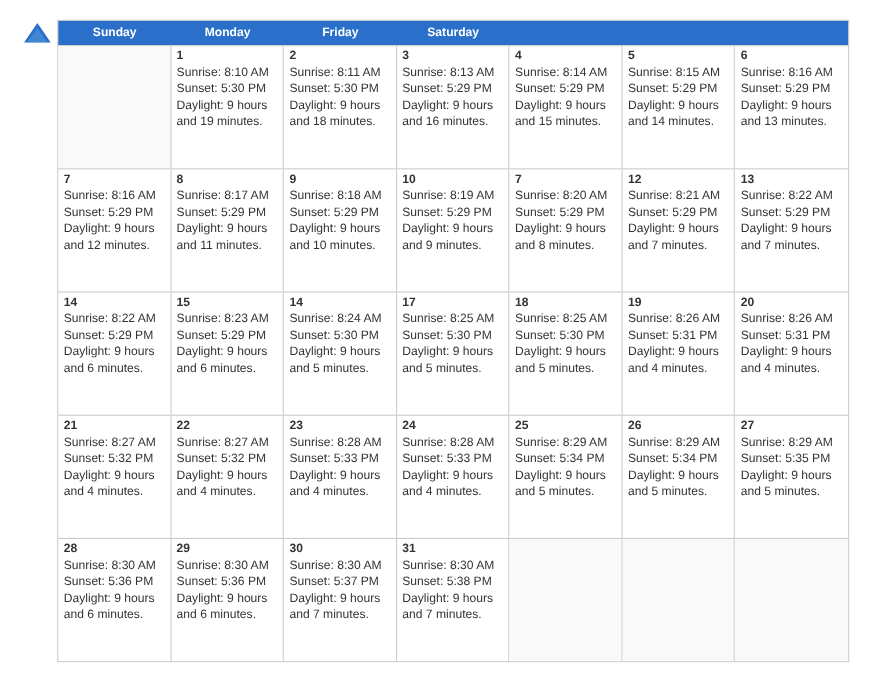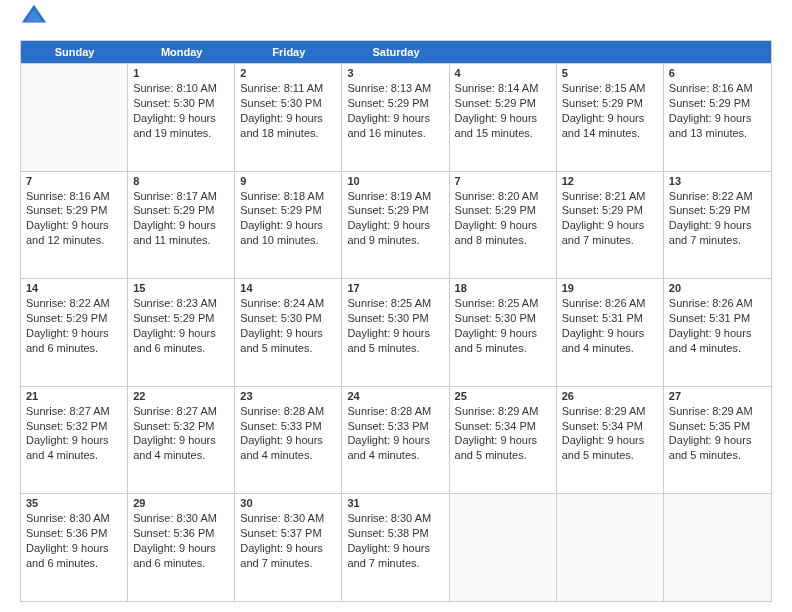--- a/index.html
+++ b/index.html
@@ -6,23 +6,23 @@
     body {
       font-family: Arial, sans-serif;
       background: #fff;
       width: 792px;
       height: 612px;
       overflow: hidden;
     }
     .page {
       width: 792px;
       height: 612px;
-      padding: 2px 20px 10px 20px;
-      display: flex;
-      flex-direction: column;
+      padding: 18px 20px 10px 20px;
+      display: flex;
+      flex-direction: row;
     }
     .header {
       display: flex;
       justify-content: space-between;
       align-items: flex-start;
       margin-bottom: 10px;
     }
     .logo {
       display: flex;
       align-items: center;
@@ -257,21 +257,21 @@
             <div class="day-number">26</div>
             <div class="cell-text">Sunrise: 8:29 AM<br>Sunset: 5:34 PM<br>Daylight: 9 hours and 5 minutes.</div>
           </div>
           <div class="cal-cell">
             <div class="day-number">27</div>
             <div class="cell-text">Sunrise: 8:29 AM<br>Sunset: 5:35 PM<br>Daylight: 9 hours and 5 minutes.</div>
           </div>
         </div>
         <div class="cal-row">
           <div class="cal-cell">
-            <div class="day-number">35</div>
+            <div class="day-number">28</div>
             <div class="cell-text">Sunrise: 8:30 AM<br>Sunset: 5:36 PM<br>Daylight: 9 hours and 6 minutes.</div>
           </div>
           <div class="cal-cell">
             <div class="day-number">29</div>
             <div class="cell-text">Sunrise: 8:30 AM<br>Sunset: 5:36 PM<br>Daylight: 9 hours and 6 minutes.</div>
           </div>
           <div class="cal-cell">
             <div class="day-number">30</div>
             <div class="cell-text">Sunrise: 8:30 AM<br>Sunset: 5:37 PM<br>Daylight: 9 hours and 7 minutes.</div>
           </div>

